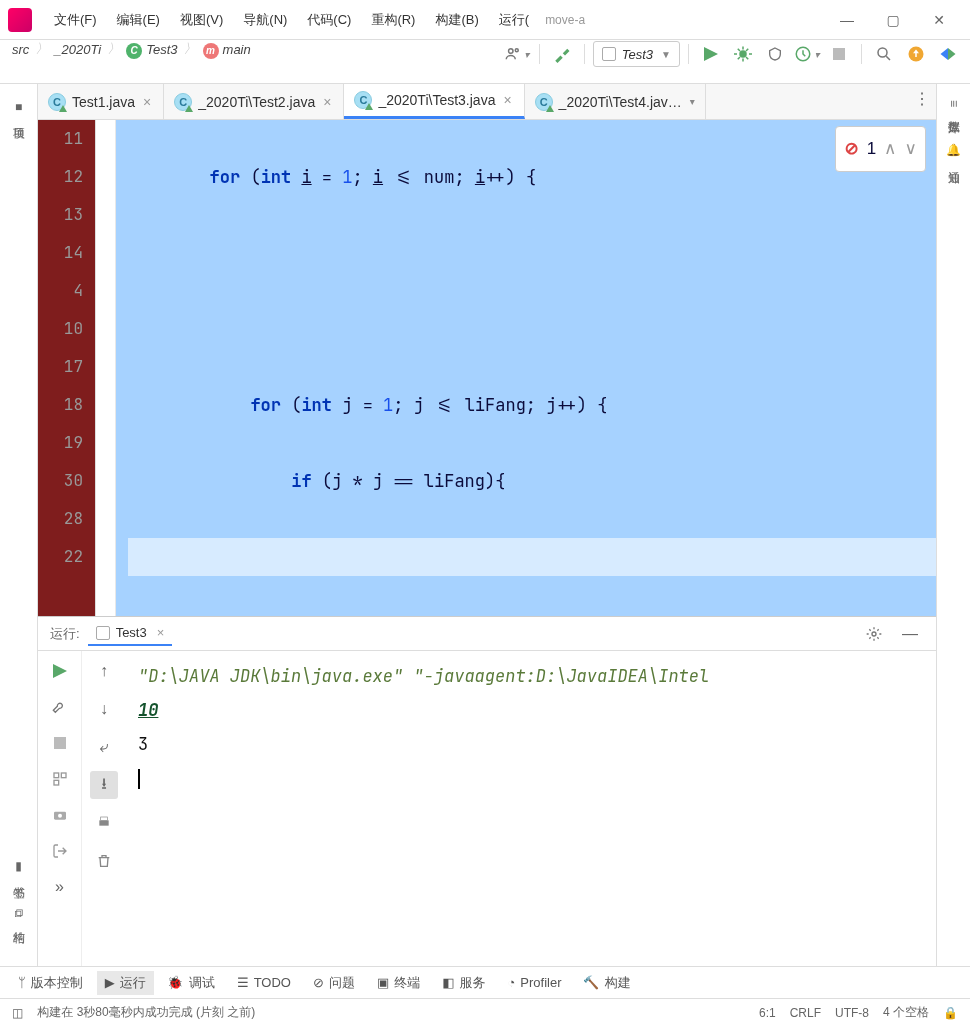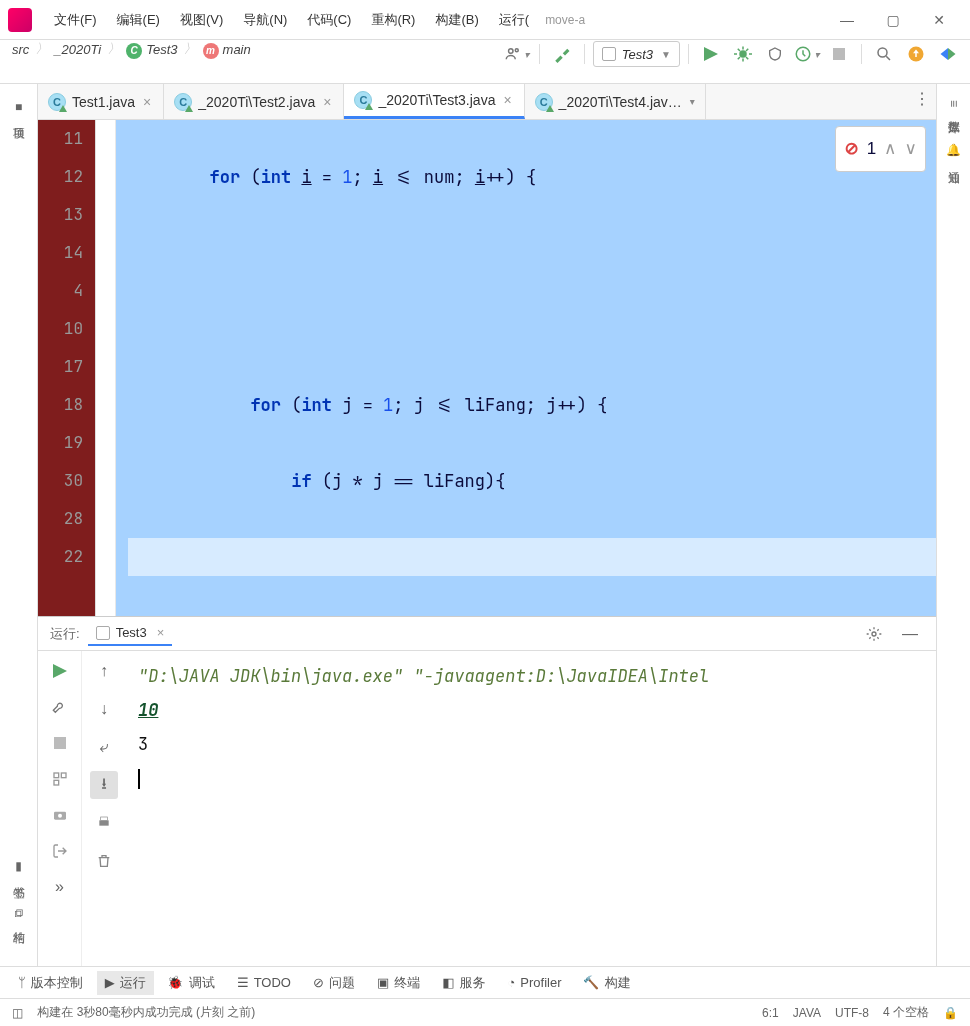--- a/index.html
+++ b/index.html
@@ -375,17 +375,17 @@
       <span>🔨</span>
       <span>构建</span>
     </div>
 </div>
 
 <div class="status">
   <span>◫</span>
   <span>构建在 3秒80毫秒内成功完成 (片刻 之前)</span>
   <span class="sp"></span>
   <span>6:1</span>
-  <span>JAVA</span>
+  <span>CRLF</span>
   <span>UTF-8</span>
   <span>4 个空格</span>
   <span>🔒</span>
 </div>
 
 </body></html>

